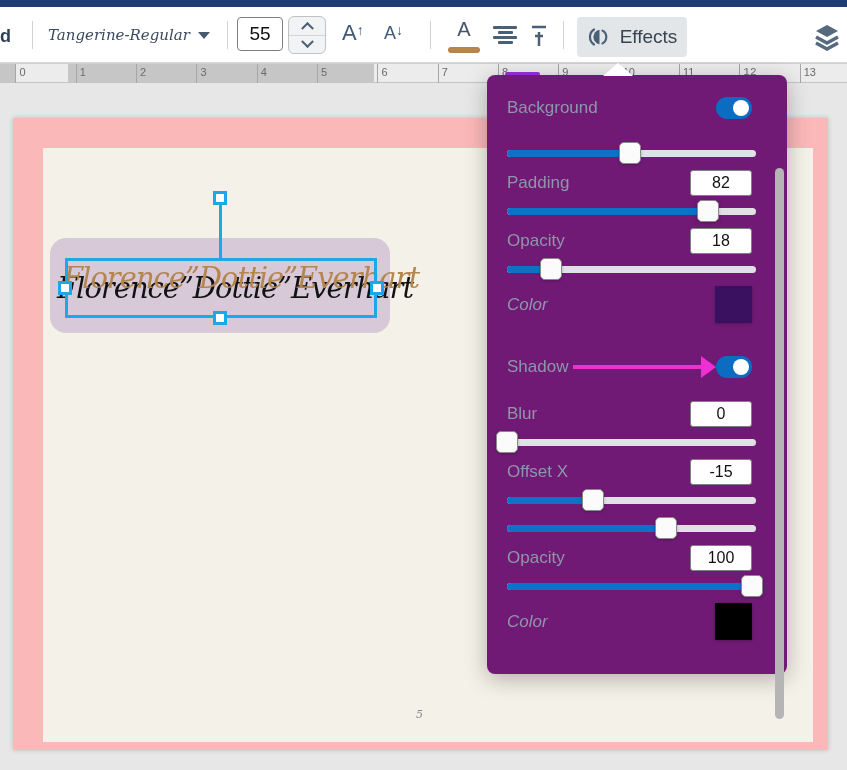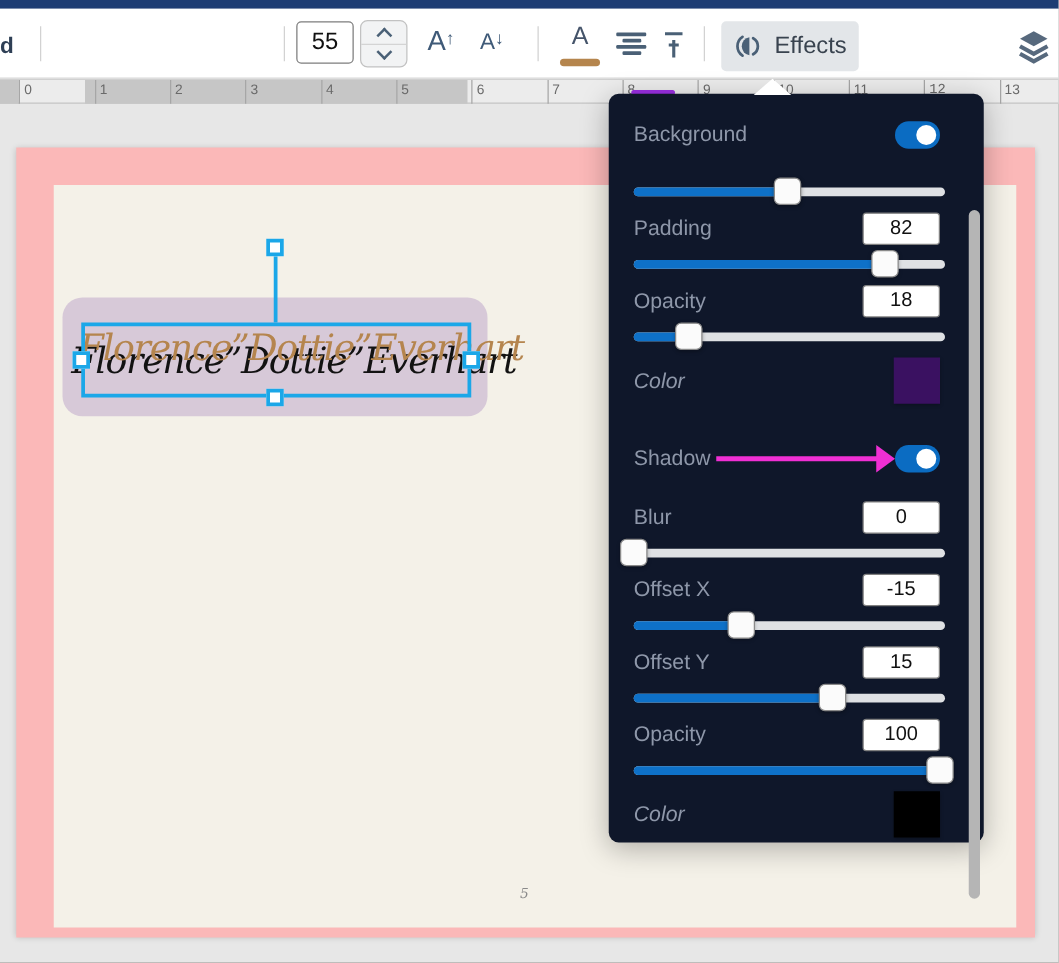--- a/index.html
+++ b/index.html
@@ -53,21 +53,21 @@
   .page-cream { position:absolute; left:43px; top:65px; width:770px; height:594px; }
   .text-bg-box { position:absolute; left:50px; top:155px; width:340px; height:95px; border-radius:16px; }
   .canvas-text { position:absolute; left:63px; top:178px; width:320px; text-align:center; font-family:"DejaVu Serif", serif; font-style:italic; font-size:29px; white-space:nowrap; letter-spacing:-1px; }
   .sel-rect { position:absolute; left:65px; top:175px; width:312px; height:60px; border:3px solid #1ba7e8; }
   .sel-handle { position:absolute; width:14px; height:14px; background:#ffffff; border:3px solid #1ba7e8; }
   .rot-line { position:absolute; left:219px; top:122px; width:3px; height:53px; background:#1ba7e8; }
   .rot-handle { position:absolute; left:213px; top:108px; width:14px; height:14px; background:#ffffff; border:3px solid #1ba7e8; }
   .page-num { position:absolute; left:416px; top:625px; font-family:"DejaVu Serif", serif; font-style:italic; font-size:11px; color:#8a8a8a; }
 
   
-  .panel { position:absolute; left:487px; top:75px; width:300px; height:599px; background:#0f172a; border-radius:8px; box-shadow:0 5px 22px rgba(0,0,0,0.28); z-index:20; }
+  .panel { position:absolute; left:487px; top:75px; width:300px; height:599px; background:#701a75; border-radius:8px; box-shadow:0 5px 22px rgba(0,0,0,0.28); z-index:20; }
   .panel-caret { position:absolute; left:116px; top:-12px; width:0; height:0; border-left:15px solid transparent; border-right:15px solid transparent; border-bottom:13px solid #ffffff; }
   .panel-content { position:absolute; left:0; top:0; width:100%; height:100%; padding:22px 35px 0 20px; }
   .toggle-row { position:relative; height:22px; display:flex; align-items:center; justify-content:space-between; margin-bottom:23px; }
   .panel-label { font-size:17px; color:#8e97a9; }
   .toggle { width:36px; height:22px; border-radius:11px; position:relative; cursor:pointer; flex:0 0 auto; }
   .toggle .knob { position:absolute; top:3px; right:3px; width:16px; height:16px; border-radius:50%; background:#ffffff; }
   .field-row { height:26px; display:flex; align-items:center; justify-content:space-between; margin-bottom:4px; }
   .value-input { width:62px; height:26px; border:1.5px solid #808080; border-radius:3px; text-align:center; font-size:16px; color:#111; font-family:"Liberation Sans", sans-serif; background:#fff; }
   .slider-row { position:relative; height:22px; margin-bottom:6px; cursor:pointer; }
   .slider-track { position:absolute; left:0; right:-4px; top:7.5px; height:7px; background:#dfe1e4; border-radius:3.5px; }
@@ -84,20 +84,24 @@
 <body>
 
 <div class="app">
 
   <div class="topbar"></div>
 
   <div class="toolbar">
     <span class="trunc">d</span>
     <div class="tb-divider" style="left:32px"></div>
 
+    <div class="font-select">
+      <span class="font-name">Tangerine-Regular</span>
+      <span class="dd-caret"></span>
+    </div>
 
     <div class="tb-divider" style="left:227px"></div>
     <input class="size-input" value="55" style="">
     <div class="stepper">
       <div class="step-btn up">
           <span class="chev up"></span>
         </div>
       <div class="step-btn">
           <span class="chev down"></span>
         </div>
@@ -263,24 +267,20 @@
         <div class="field-row">
           <span class="panel-label">Offset X</span>
           <input class="value-input" value="-15" style="">
         </div>
         <div class="slider-row">
           <div class="slider-track">
             <div class="slider-fill" style="width: 35%; background: rgb(14, 113, 200);"></div>
           </div>
           <div class="slider-handle" style="left: calc(35% - 11px);"></div>
         </div>
-        <div class="field-row">
-          <span class="panel-label">Offset Y</span>
-          <input class="value-input" value="15" style="">
-        </div>
         <div class="slider-row">
           <div class="slider-track">
             <div class="slider-fill" style="width: 65%; background: rgb(14, 113, 200);"></div>
           </div>
           <div class="slider-handle" style="left: calc(65% - 11px);"></div>
         </div>
         <div class="field-row">
           <span class="panel-label">Opacity</span>
           <input class="value-input" value="100" style="">
         </div>

